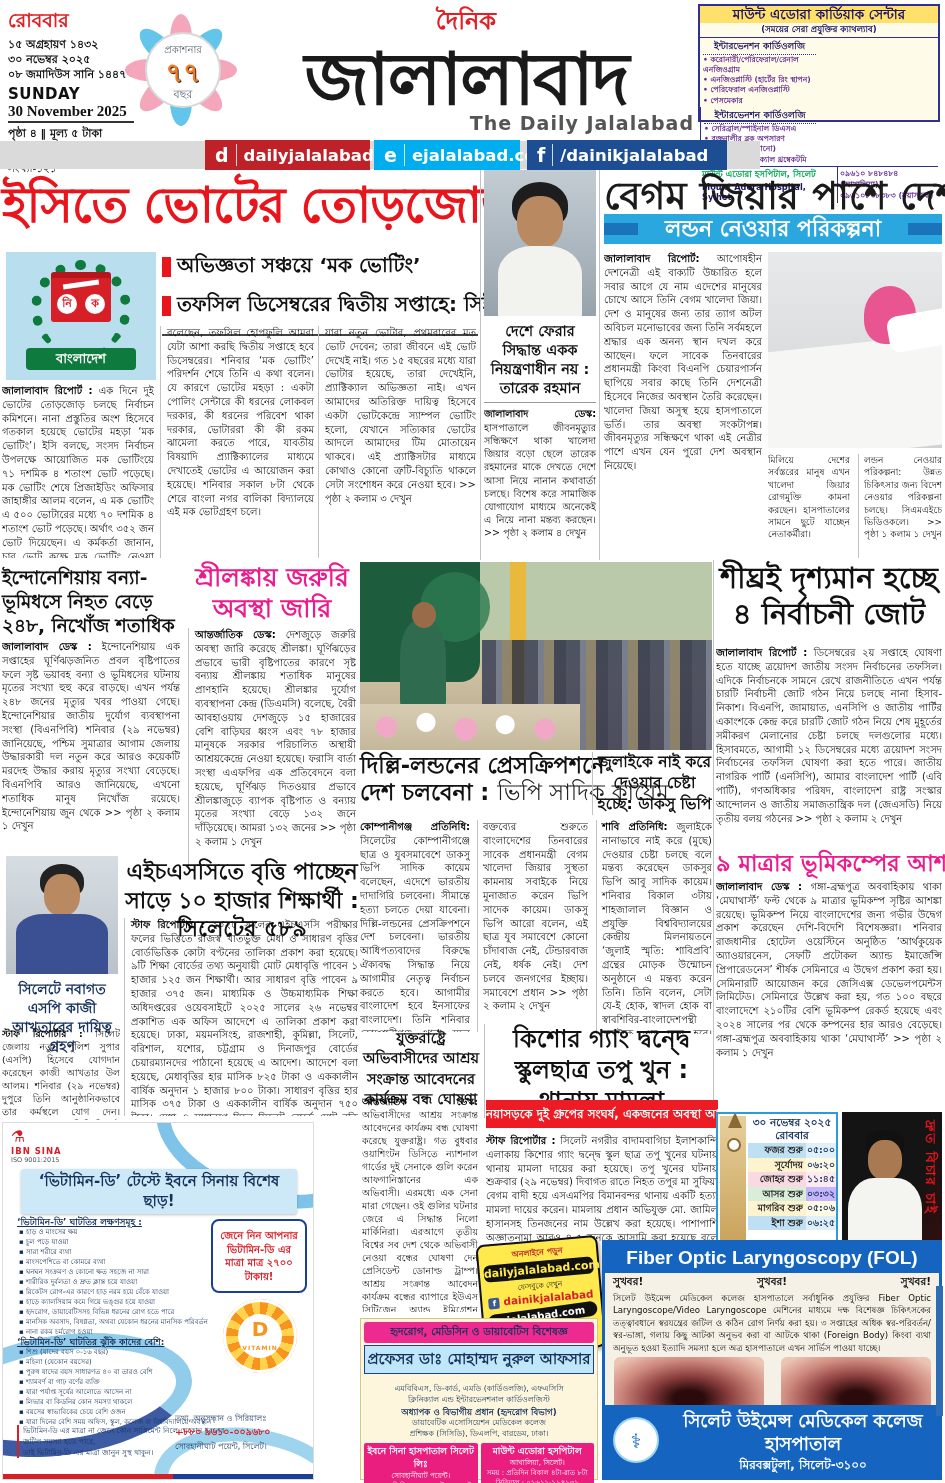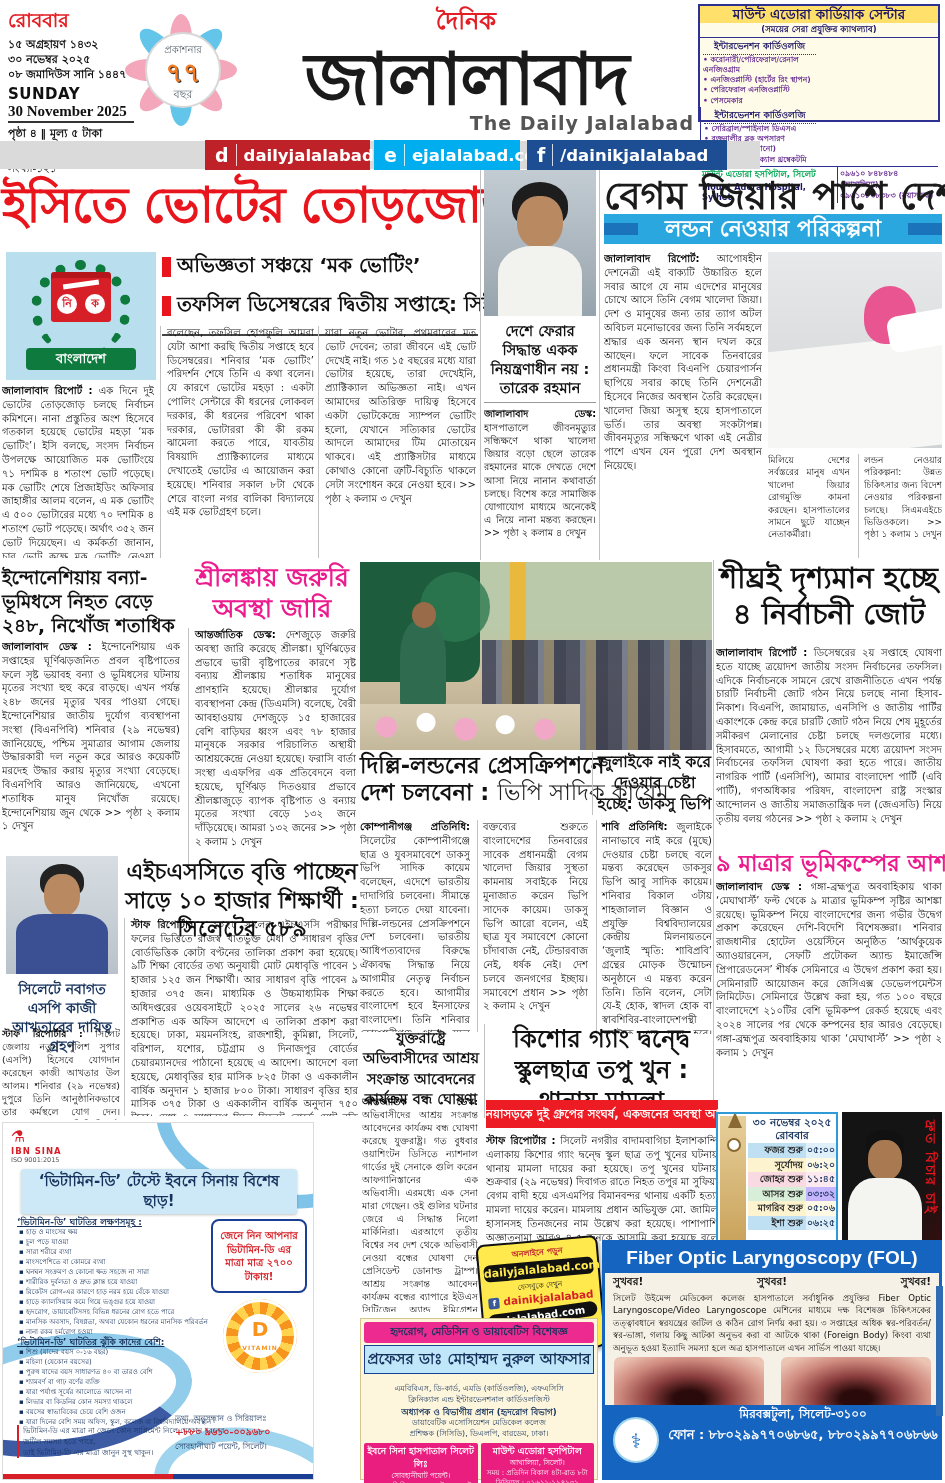--- a/index.html
+++ b/index.html
@@ -570,20 +570,21 @@
       <div class="img"></div>
       <div class="img"></div>
     </div>
     <div class="cap">
       <span>Vocal Cord Nodules (Bilateral)</span>
       <span>Vocal Cord Polyp-Left</span>
     </div>
     <div class="ft">
       <div class="lg">⚕</div>
       <div class="tx">
+        <div class="nm">সিলেট উইমেন্স মেডিকেল কলেজ হাসপাতাল</div>
         <div class="ad3">মিরবক্সটুলা, সিলেট-৩১০০</div>
         <div class="ph">ফোন : ৮৮০২৯৯৭৭০৬৮৬৫, ৮৮০২৯৯৭৭০৬৮৬৬</div>
       </div>
     </div>
   </div>
 
   <div class="abs right-strip"></div>
 </div>
 
 </body></html>

